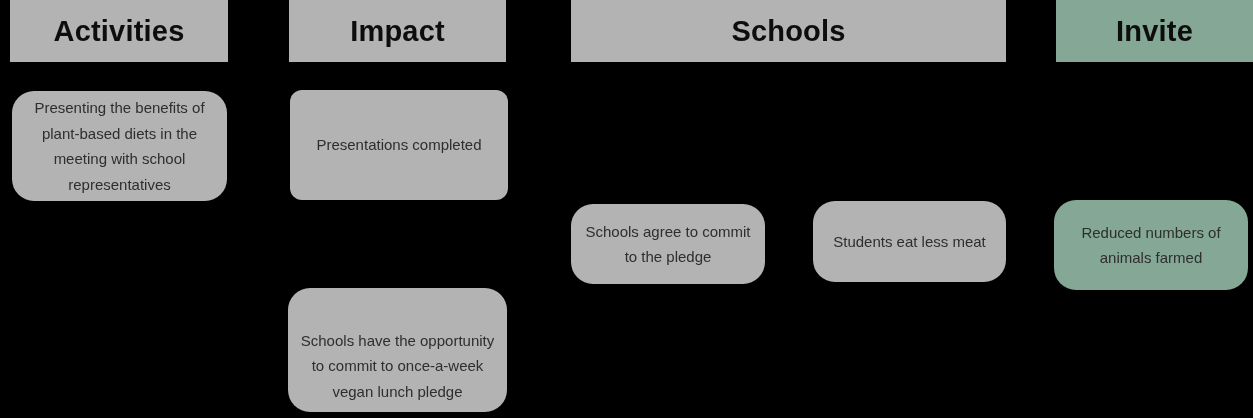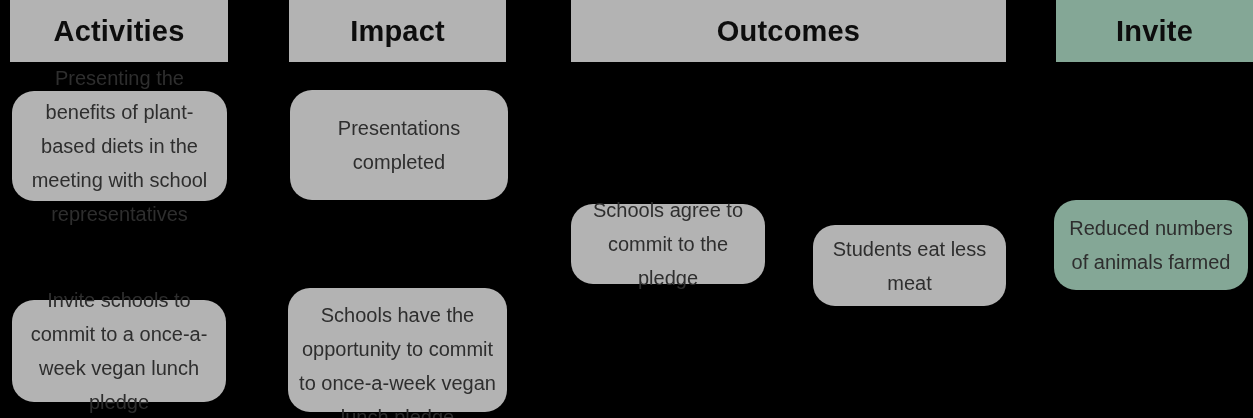--- a/index.html
+++ b/index.html
@@ -38,64 +38,61 @@
   .h-outcomes{left:571px;width:435px;}
   .h-impact{left:1056px;width:197px;}
   .box{
     position:absolute;
     background:var(--gray);
     border-radius:22px;
     display:flex;
     align-items:center;
     justify-content:center;
     text-align:center;
-    font-size:20px;
+    font-size:15px;
     line-height:1.7;
     color:var(--btext);
   }
   .box.green{background:var(--green);}
   .box .txt{display:block;}
   .b-a1{left:12px;top:91px;width:215px;height:110px;}
   .b-a1 .txt{max-width:198px;}
-  .b-o1{left:290px;top:90px;width:218px;height:110px;}
+  .b-o1{left:290px;top:90px;width:218px;height:110px;border-radius:12px;}
   .b-o1 .txt{max-width:200px;}
   .b-a2{left:12px;top:300px;width:214px;height:102px;}
   .b-a2 .txt{max-width:202px;}
   .b-o2{left:288px;top:288px;width:219px;height:124px;}
   .b-o2 .txt{max-width:205px;margin-top:32px;}
   .b-oc1{left:571px;top:204px;width:194px;height:80px;}
   .b-oc1 .txt{max-width:176px;}
-  .b-oc2{left:813px;top:201px;width:193px;height:81px;margin-top:24px;}
+  .b-oc2{left:813px;top:201px;width:193px;height:81px;}
   .b-oc2 .txt{max-width:180px;}
   .b-imp{left:1054px;top:200px;width:194px;height:90px;}
   .b-imp .txt{max-width:168px;}
 </style>
 </head>
 <body>
 
 <div class="canvas">
 
   <div class="hdr h-activities">
     <span>Activities</span>
   </div>
   <div class="hdr h-outputs">
     <span>Impact</span>
   </div>
   <div class="hdr h-outcomes">
-    <span>Outcomes</span>
+    <span>Schools</span>
   </div>
   <div class="hdr green h-impact">
     <span>Invite</span>
   </div>
 
   <div class="box b-a1">
     <span class="txt">Presenting the benefits of plant-based diets in the meeting with school representatives</span>
-  </div>
-  <div class="box b-a2">
-    <span class="txt">Invite schools to commit to a once-a-week vegan lunch pledge</span>
   </div>
 
   <div class="box b-o1">
     <span class="txt">Presentations completed</span>
   </div>
   <div class="box b-o2">
     <span class="txt">Schools have the opportunity to commit to once-a-week vegan lunch pledge</span>
   </div>
 
   <div class="box b-oc1">

